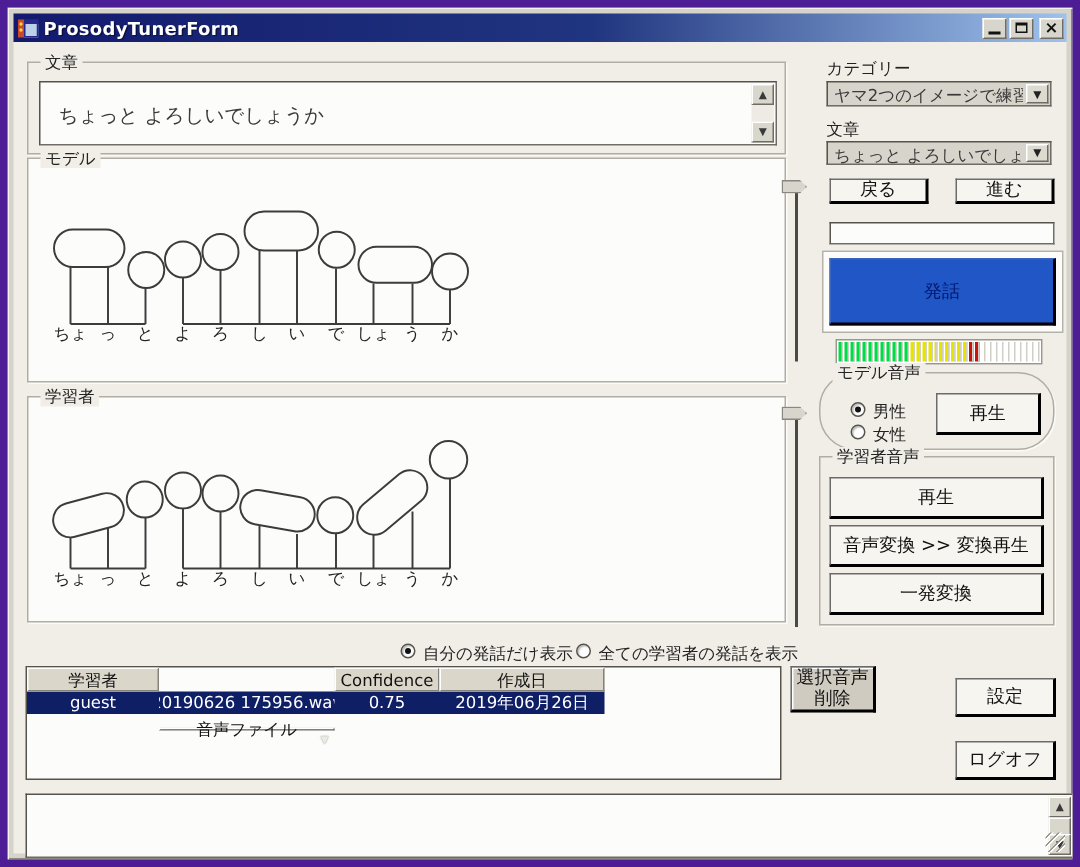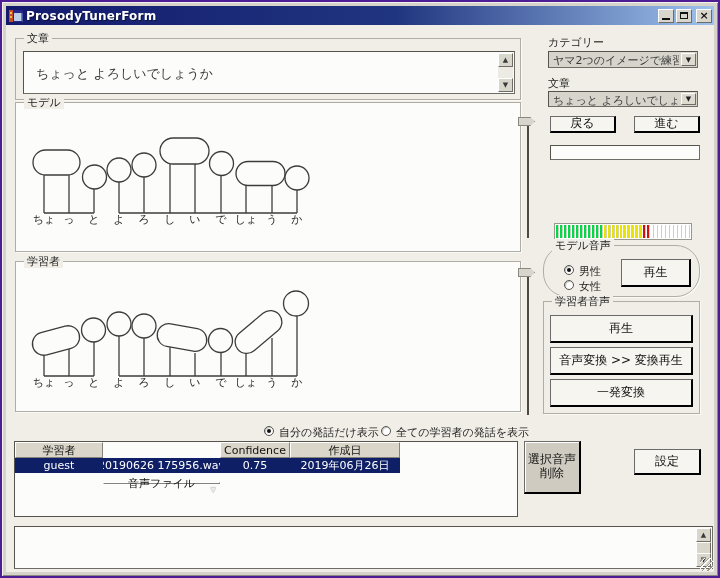--- a/index.html
+++ b/index.html
@@ -1,19 +1,19 @@
 <!DOCTYPE html>
 <html><head>
 <meta charset="utf-8">
 <style>
   * { margin:0; padding:0; box-sizing:border-box; }
   html,body { background:#777; font-family:"DejaVu Sans","Liberation Sans",sans-serif; }
   .window {
     position:relative; width:720px; height:578px;
-    background:#D6D3CA; border:2px solid #4c1d95;
+    background:#D6D3CA; border:5px solid #4c1d95;
     box-shadow: inset 1px 1px 0 #F4F2EC, inset -1px -1px 0 #8A887F;
     overflow:hidden;
   }
   .titlebar {
     position:absolute; left:4px; top:4px; right:4px; height:19px;
     background:linear-gradient(90deg,#131A6E 0%,#20357F 55%,#9EC2EC 100%);
     display:flex; align-items:center; padding:0 2px;
   }
   .titlebar .app-icon { width:14px; height:14px; margin:0 3px 0 1px; }
   .titlebar .title { color:#fff; font-weight:bold; font-size:12px; letter-spacing:0.2px; text-shadow:1px 1px 0 rgba(0,0,0,.45); }
@@ -258,20 +258,23 @@
       <span class="combo-arrow">▼</span>
     </div>
 
     <button class="btn" style="left:544px; top:91px; width:66px; height:17px;">戻る</button>
     <button class="btn" style="left:628px; top:91px; width:66px; height:17px;">進む</button>
 
     <div class="sunken" style="position:absolute; left:544px; top:120px; width:150px; height:15px;">
       <span style="position:absolute; left:3px; top:1px; font-size:11px;"></span>
     </div>
 
+    <div class="speak-outer" style="left:539px; top:139px; width:161px; height:55px;">
+      <button class="speak-inner">発話</button>
+    </div>
 
     <div class="meter" style="left:548px; top:198px; width:138px; height:17px;">
         <span style="background: rgb(0, 220, 70);"></span>
         <span style="background: rgb(0, 220, 70);"></span>
         <span style="background: rgb(0, 220, 70);"></span>
         <span style="background: rgb(0, 220, 70);"></span>
         <span style="background: rgb(0, 220, 70);"></span>
         <span style="background: rgb(0, 220, 70);"></span>
         <span style="background: rgb(0, 220, 70);"></span>
         <span style="background: rgb(0, 220, 70);"></span>
@@ -332,25 +335,26 @@
           <div class="th" style="width: 110px;">作成日</div>
         </div>
       <div class="tbl-row" id="tbl-row" style="width: 385px;">
           <div class="td" style="width: 88px;">guest</div>
           <div class="td" style="width: 117px;">20190626 175956.wav</div>
           <div class="td" style="width: 70px;">0.75</div>
           <div class="td" style="width: 110px;">2019年06月26日</div>
         </div>
     </div>
 
-    <button class="btn btn-dark" style="left:518px; top:416px; width:57px; height:53px; flex-direction:column;">
+    <button class="btn btn-dark" style="left:518px; top:416px; width:57px; height:31px; flex-direction:column;">
       <span>選択音声</span>
       <span>削除</span>
     </button>
     <button class="btn" style="left:628px; top:424px; width:67px; height:26px;">設定</button>
+    <button class="btn" style="left:628px; top:466px; width:67px; height:26px;">ログオフ</button>
 
     <div class="sunken" style="position:absolute; left:8px; top:501px; width:699px; height:43px;">
       <span style="position:absolute; left:4px; top:2px; font-size:11px;"></span>
       <div class="vscroll">
         <div class="sb-btn sb-up">▲</div>
         <div class="sb-thumb"></div>
         <div class="sb-btn sb-down">▼</div>
       </div>
     </div>
 

